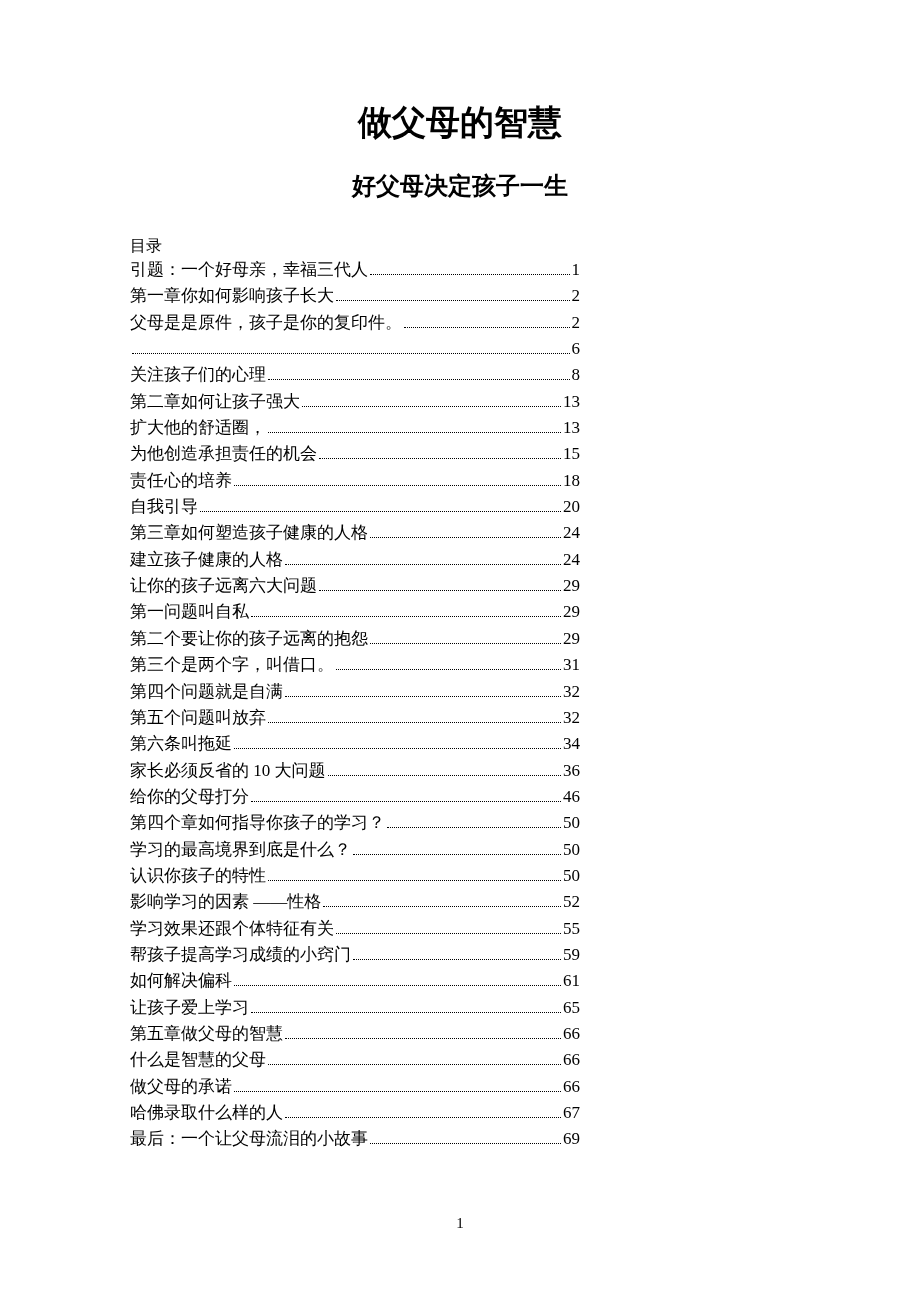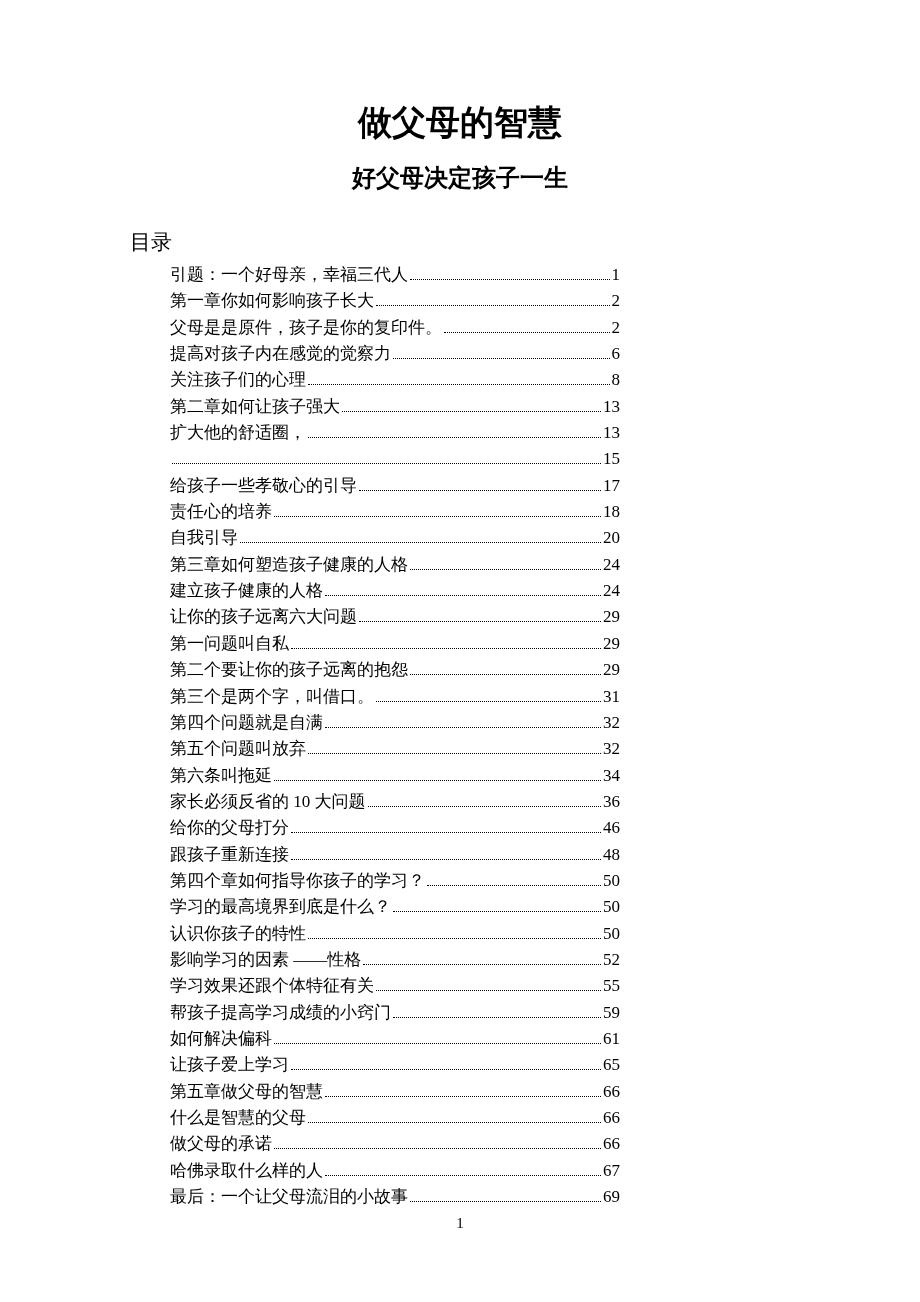--- a/index.html
+++ b/index.html
@@ -12,44 +12,42 @@
       font-family: "SimSun", "宋体", serif;
       width: 920px;
       height: 1302px;
       position: relative;
       padding: 100px 130px 0 130px;
     }
     .title {
       text-align: center;
       font-size: 34px;
       font-weight: bold;
-      margin-bottom: 16px;
+      margin-bottom: 24px;
       font-family: "SimSun", "宋体", serif;
     }
     .subtitle {
       text-align: center;
       font-size: 24px;
       font-weight: bold;
       margin-bottom: 34px;
       font-family: "SimSun", "宋体", serif;
     }
     .toc-label {
-      font-size: 21px;
-      margin-bottom: 6px;
+      font-size: 16px;
     }
     .toc {
       font-size: 17px;
     }
     .toc-entry {
       display: flex;
       align-items: baseline;
       white-space: nowrap;
       line-height: 1.55;
       width: 450px;
-      margin-left: 40px;
     }
     .toc-text {
       white-space: nowrap;
     }
     .toc-leader {
       flex: 1;
       border-bottom: 1.5px dotted #000;
       margin: 0 2px 4px 2px;
       min-width: 6px;
     }
@@ -81,49 +79,44 @@
       <span class="toc-text">第一章你如何影响孩子长大</span>
       <span class="toc-leader"></span>
       <span class="toc-page">2</span>
     </div>
     <div class="toc-entry">
       <span class="toc-text">父母是是原件，孩子是你的复印件。 </span>
       <span class="toc-leader"></span>
       <span class="toc-page">2</span>
     </div>
     <div class="toc-entry">
-      <span class="toc-text">提高对孩子内在感觉的觉察力</span>
       <span class="toc-leader"></span>
       <span class="toc-page">6</span>
     </div>
     <div class="toc-entry">
       <span class="toc-text">关注孩子们的心理 </span>
       <span class="toc-leader"></span>
       <span class="toc-page">8</span>
     </div>
     <div class="toc-entry">
       <span class="toc-text">第二章如何让孩子强大</span>
       <span class="toc-leader"></span>
       <span class="toc-page">13</span>
     </div>
     <div class="toc-entry">
       <span class="toc-text">扩大他的舒适圈， </span>
       <span class="toc-leader"></span>
       <span class="toc-page">13</span>
     </div>
     <div class="toc-entry">
+      <span class="toc-text">为他创造承担责任的机会 </span>
       <span class="toc-leader"></span>
       <span class="toc-page">15</span>
     </div>
     <div class="toc-entry">
-      <span class="toc-text">给孩子一些孝敬心的引导</span>
-      <span class="toc-leader"></span>
-      <span class="toc-page">17</span>
-    </div>
-    <div class="toc-entry">
       <span class="toc-text">责任心的培养 </span>
       <span class="toc-leader"></span>
       <span class="toc-page"> 18</span>
     </div>
     <div class="toc-entry">
       <span class="toc-text">自我引导 </span>
       <span class="toc-leader"></span>
       <span class="toc-page">20</span>
     </div>
     <div class="toc-entry">
@@ -173,25 +166,20 @@
     </div>
     <div class="toc-entry">
       <span class="toc-text">家长必须反省的 10 大问题</span>
       <span class="toc-leader"></span>
       <span class="toc-page">36</span>
     </div>
     <div class="toc-entry">
       <span class="toc-text">给你的父母打分 </span>
       <span class="toc-leader"></span>
       <span class="toc-page">46</span>
-    </div>
-    <div class="toc-entry">
-      <span class="toc-text">跟孩子重新连接 </span>
-      <span class="toc-leader"></span>
-      <span class="toc-page">48</span>
     </div>
     <div class="toc-entry">
       <span class="toc-text">第四个章如何指导你孩子的学习？ </span>
       <span class="toc-leader"></span>
       <span class="toc-page">50</span>
     </div>
     <div class="toc-entry">
       <span class="toc-text">学习的最高境界到底是什么？ </span>
       <span class="toc-leader"></span>
       <span class="toc-page">50</span>

